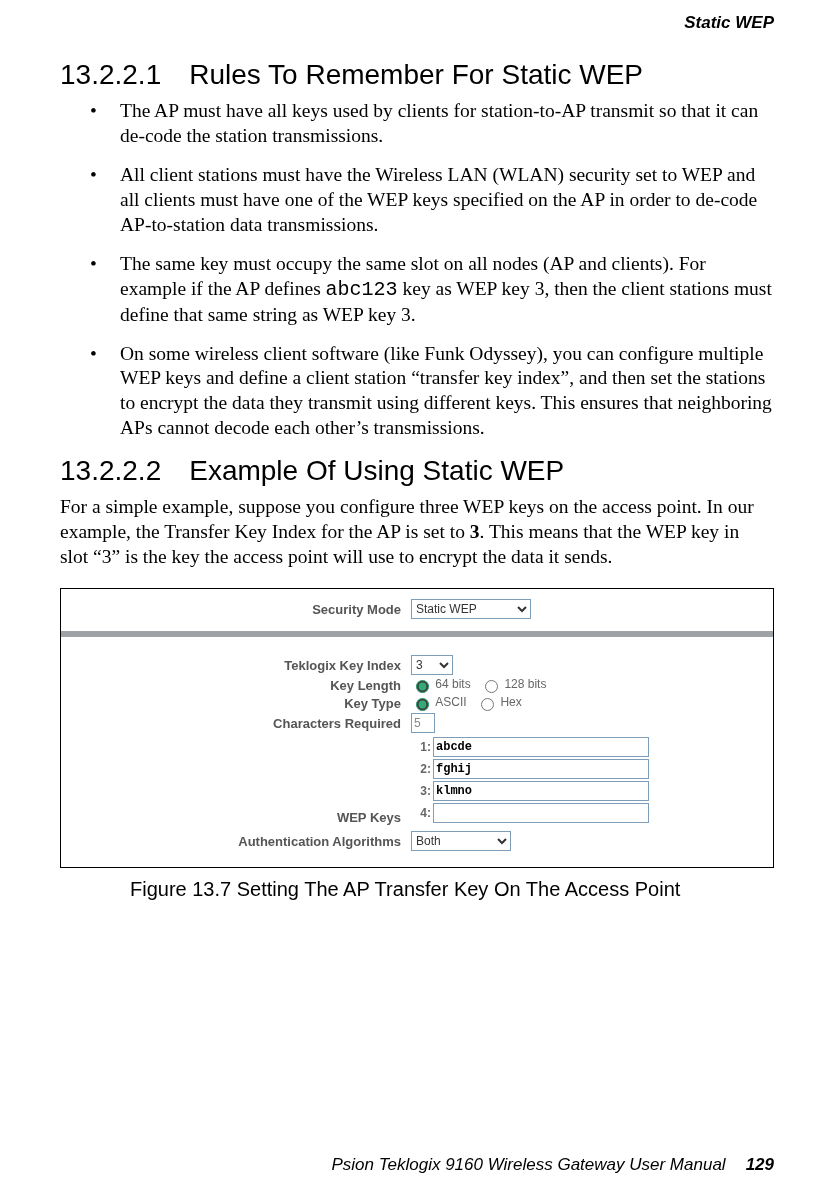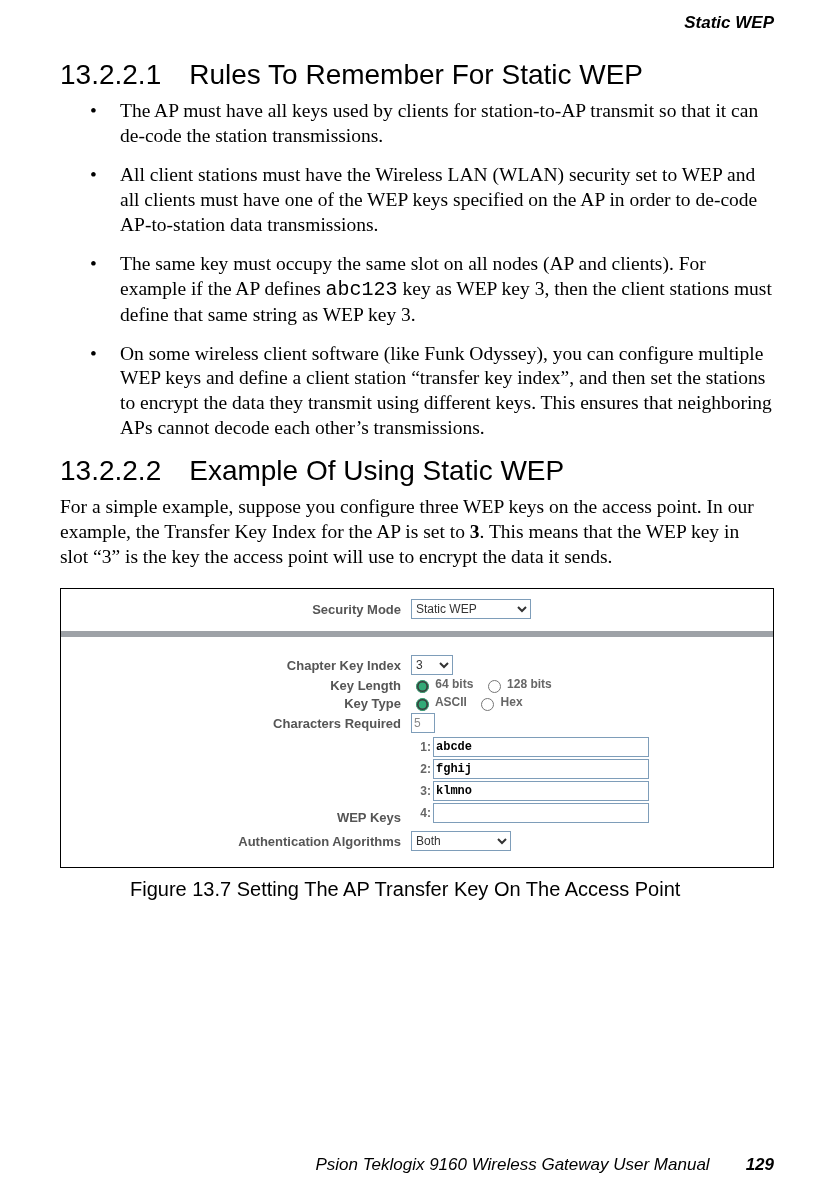--- a/index.html
+++ b/index.html
@@ -132,21 +132,21 @@
   }
   input.ui-text.readonly {
     width: 18px;
     color: #888;
     font-weight: normal;
     font-family: Arial, sans-serif;
   }
   .radio-row label {
     font-family: Verdana, Arial, sans-serif;
     font-size: 12px;
-    font-weight: bold;
+    font-weight: normal;
     color: #666;
     margin-right: 6px;
   }
   .wep-keys .key-line {
     display: flex;
     align-items: center;
     margin: 2px 0;
   }
   .wep-keys .key-num {
     font-family: Verdana, Arial, sans-serif;
@@ -167,21 +167,21 @@
     position: absolute;
     bottom: 22px;
     right: 60px;
     font-family: Arial, Helvetica, sans-serif;
     font-style: italic;
     font-size: 17px;
   }
   .footer .pnum {
     font-weight: bold;
     font-style: italic;
-    margin-left: 36px;
+    margin-left: 20px;
   }
   input[type="radio"] {
     accent-color: #3a7;
     vertical-align: middle;
   }
 </style>
 </head>
 <body>
 
 <div class="page">
@@ -219,21 +219,21 @@
             <option>Static WEP</option>
           </select>
         </div>
       </div>
     </div>
 
     <div class="fig-divider"></div>
 
     <div style="padding-bottom:14px">
       <div class="fig-row">
-        <div class="fig-label-col">Chapter Key Index</div>
+        <div class="fig-label-col">Teklogix Key Index</div>
         <div class="fig-value-col">
           <select class="ui-select" style="width:42px">
             <option>3</option>
           </select>
         </div>
       </div>
 
       <div class="fig-row">
         <div class="fig-label-col">Key Length</div>
         <div class="fig-value-col radio-row">

